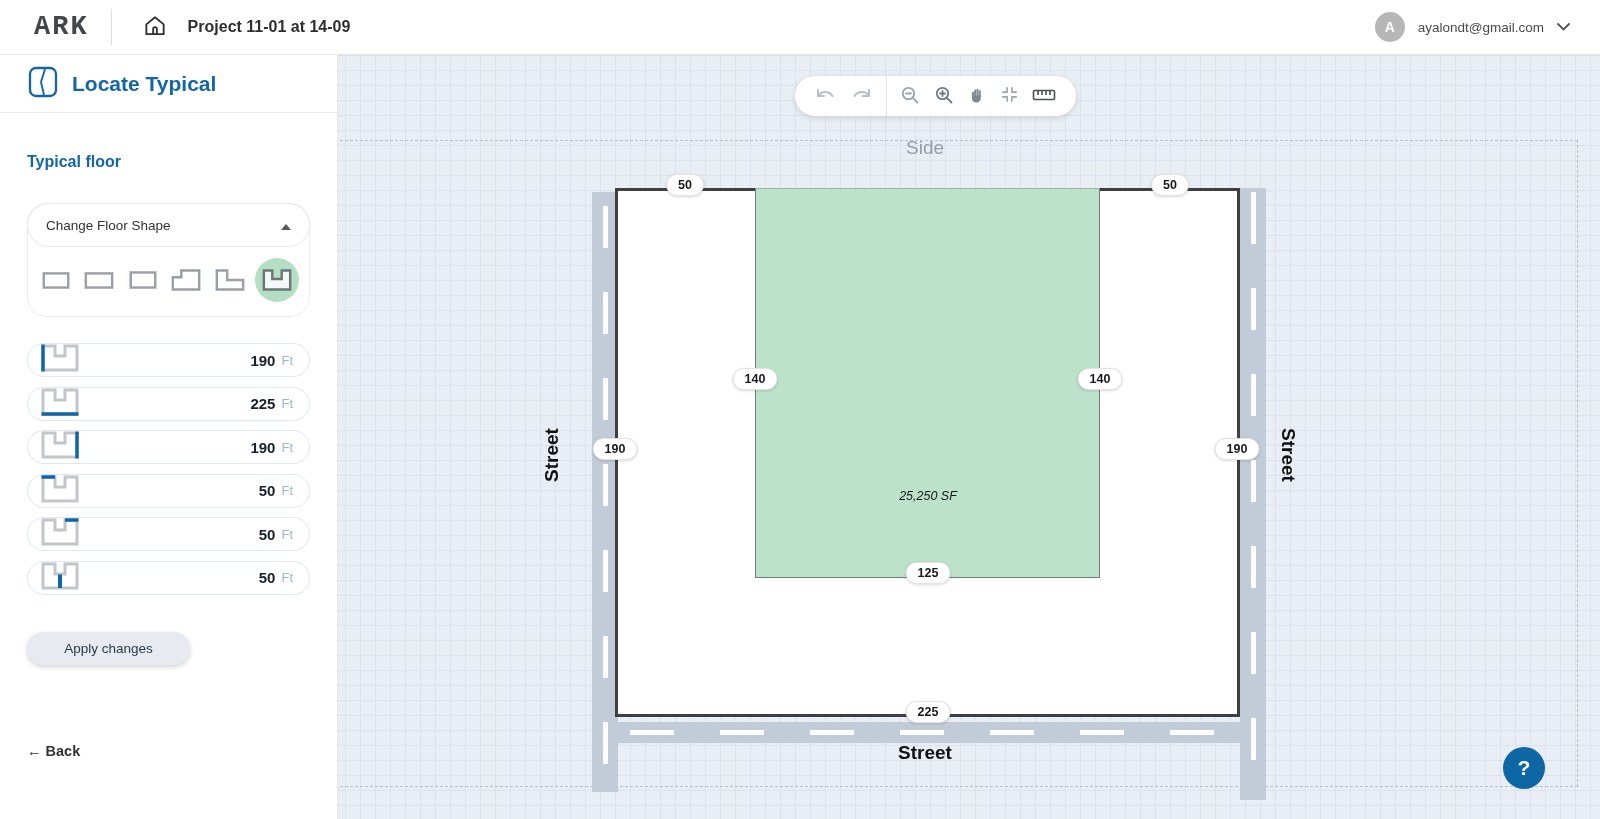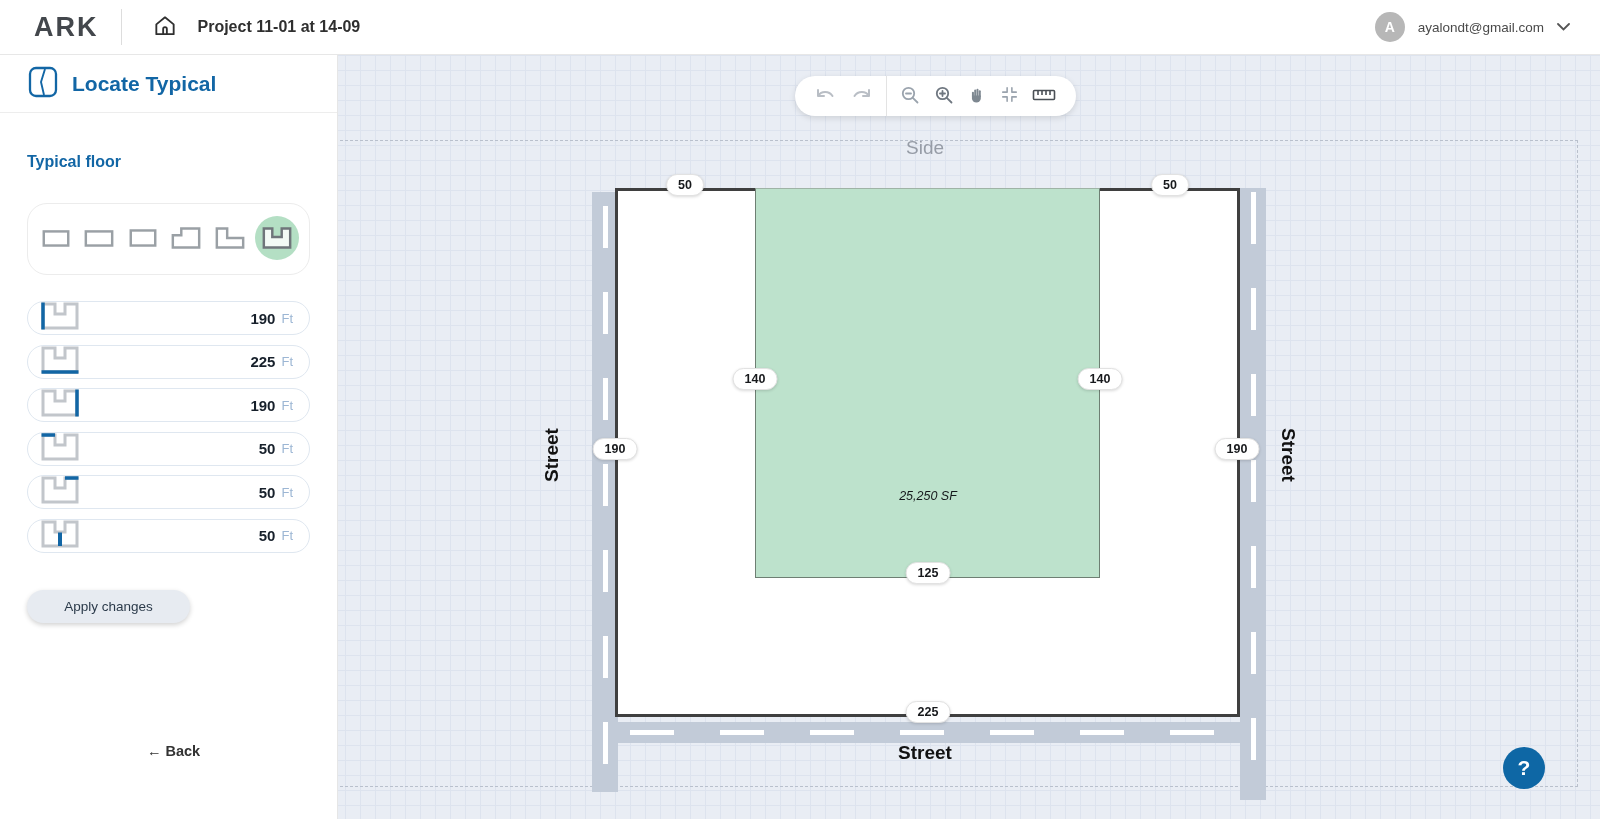--- a/index.html
+++ b/index.html
@@ -2,21 +2,21 @@
 <html><head>
 <meta charset="utf-8">
 <style>
   * { box-sizing: border-box; margin: 0; padding: 0; }
   html,body { width:1600px; height:819px; overflow:hidden; }
   body { font-family:"Liberation Sans", sans-serif; background:#fff; position:relative; color:#2e2e2e; }
 
   
   .hdr { position:absolute; top:0; left:0; right:0; height:55px; background:#fff;
          border-bottom:1px solid #e7e7e7; display:flex; align-items:center; z-index:30; }
-  .logo { margin-left:34px; font-family:Liberation Sans, sans-serif; font-size:27px; letter-spacing:2px;
+  .logo { margin-left:34px; font-family:Liberation Mono, monospace; font-size:27px; letter-spacing:2px;
           color:#43474c; font-weight:600; }
   .hdr-divider { width:1px; height:36px; background:#ddd; margin:0 30px 0 22px; }
   .home-btn { background:none; border:none; cursor:pointer; display:flex; align-items:center; }
   .proj-title { margin-left:20px; font-size:16px; font-weight:bold; color:#2f2f2f;text-align:center; }
   .hdr-right { margin-left:auto; margin-right:30px; display:flex; align-items:center; gap:13px; }
   .avatar { width:30px; height:30px; border-radius:50%; background:#b7b7b7; color:#fff;
             font-size:14px; font-weight:bold; display:flex; align-items:center; justify-content:center; }
   .email { font-size:13.5px; color:#4a4a4a; }
   .chev { display:flex; align-items:center; cursor:pointer; }
 
@@ -43,21 +43,21 @@
              display:flex; align-items:center; padding:0 16px 0 12px; background:#fff; }
   .dim-row .spacer { flex:1; }
   .dim-val { font-size:15px; font-weight:bold; color:#17202b; }
   .dim-unit { font-size:13px; color:#9cb6d4; margin-left:6px; }
 
   .apply { margin-top:28px; width:163px; height:33px; border:none; border-radius:999px;
            background:#e7ebf1; box-shadow:0 2px 5px rgba(0,0,0,.18); font-size:13.5px;
            color:#2b3a4a; cursor:pointer; font-family:inherit; }
 
   .side-foot { position:absolute; left:27px; right:17px; bottom:60px;
-               display:flex; align-items:center; justify-content:center; }
+               display:flex; align-items:center; justify-content:space-between; }
   .back-link { font-size:14.5px; font-weight:bold; color:#333; text-decoration:none; cursor:pointer; }
   .next { width:147px; height:37px; border:none; border-radius:999px; background:#0e67a5;
           color:#fff; font-size:15px; font-weight:bold; cursor:pointer; font-family:inherit; }
 
   
   .canvas { position:absolute; top:55px; left:285px; right:0; bottom:0;
             background-color:#e9edf4;
             background-image:linear-gradient(#dde3ee 1px, transparent 1px),
                              linear-gradient(90deg, #dde3ee 1px, transparent 1px);
             background-size:15px 15px; overflow:hidden; }
@@ -134,20 +134,28 @@
         <path d="M17 3 L13 16 L16 29" stroke-width="1.9"></path>
       </svg>
     </span>
     <h1>Locate Typical</h1>
   </div>
 
   <div class="side-body">
     <h2 class="sect-title">Typical floor</h2>
 
     <div class="shape-card">
+      <div class="shape-card-head">
+        <span>Change Floor Shape</span>
+        <span>
+          <svg width="10" height="6" viewBox="0 0 10 6">
+              <path d="M0 6 L5 0 L10 6 Z" fill="#5a5a5a"></path>
+            </svg>
+        </span>
+      </div>
       <div class="shape-row">
         <button class="shape-btn">
           <svg width="32" height="26" viewBox="0 0 34 26" fill="#fff" stroke="#9aa0a5" stroke-width="2.6">
               <rect x="4" y="6" width="26" height="15"></rect>
             </svg>
         </button>
         <button class="shape-btn">
           <svg width="32" height="26" viewBox="0 0 34 26" fill="#fff" stroke="#9aa0a5" stroke-width="2.6">
               <rect x="3" y="6" width="28" height="15"></rect>
             </svg>

